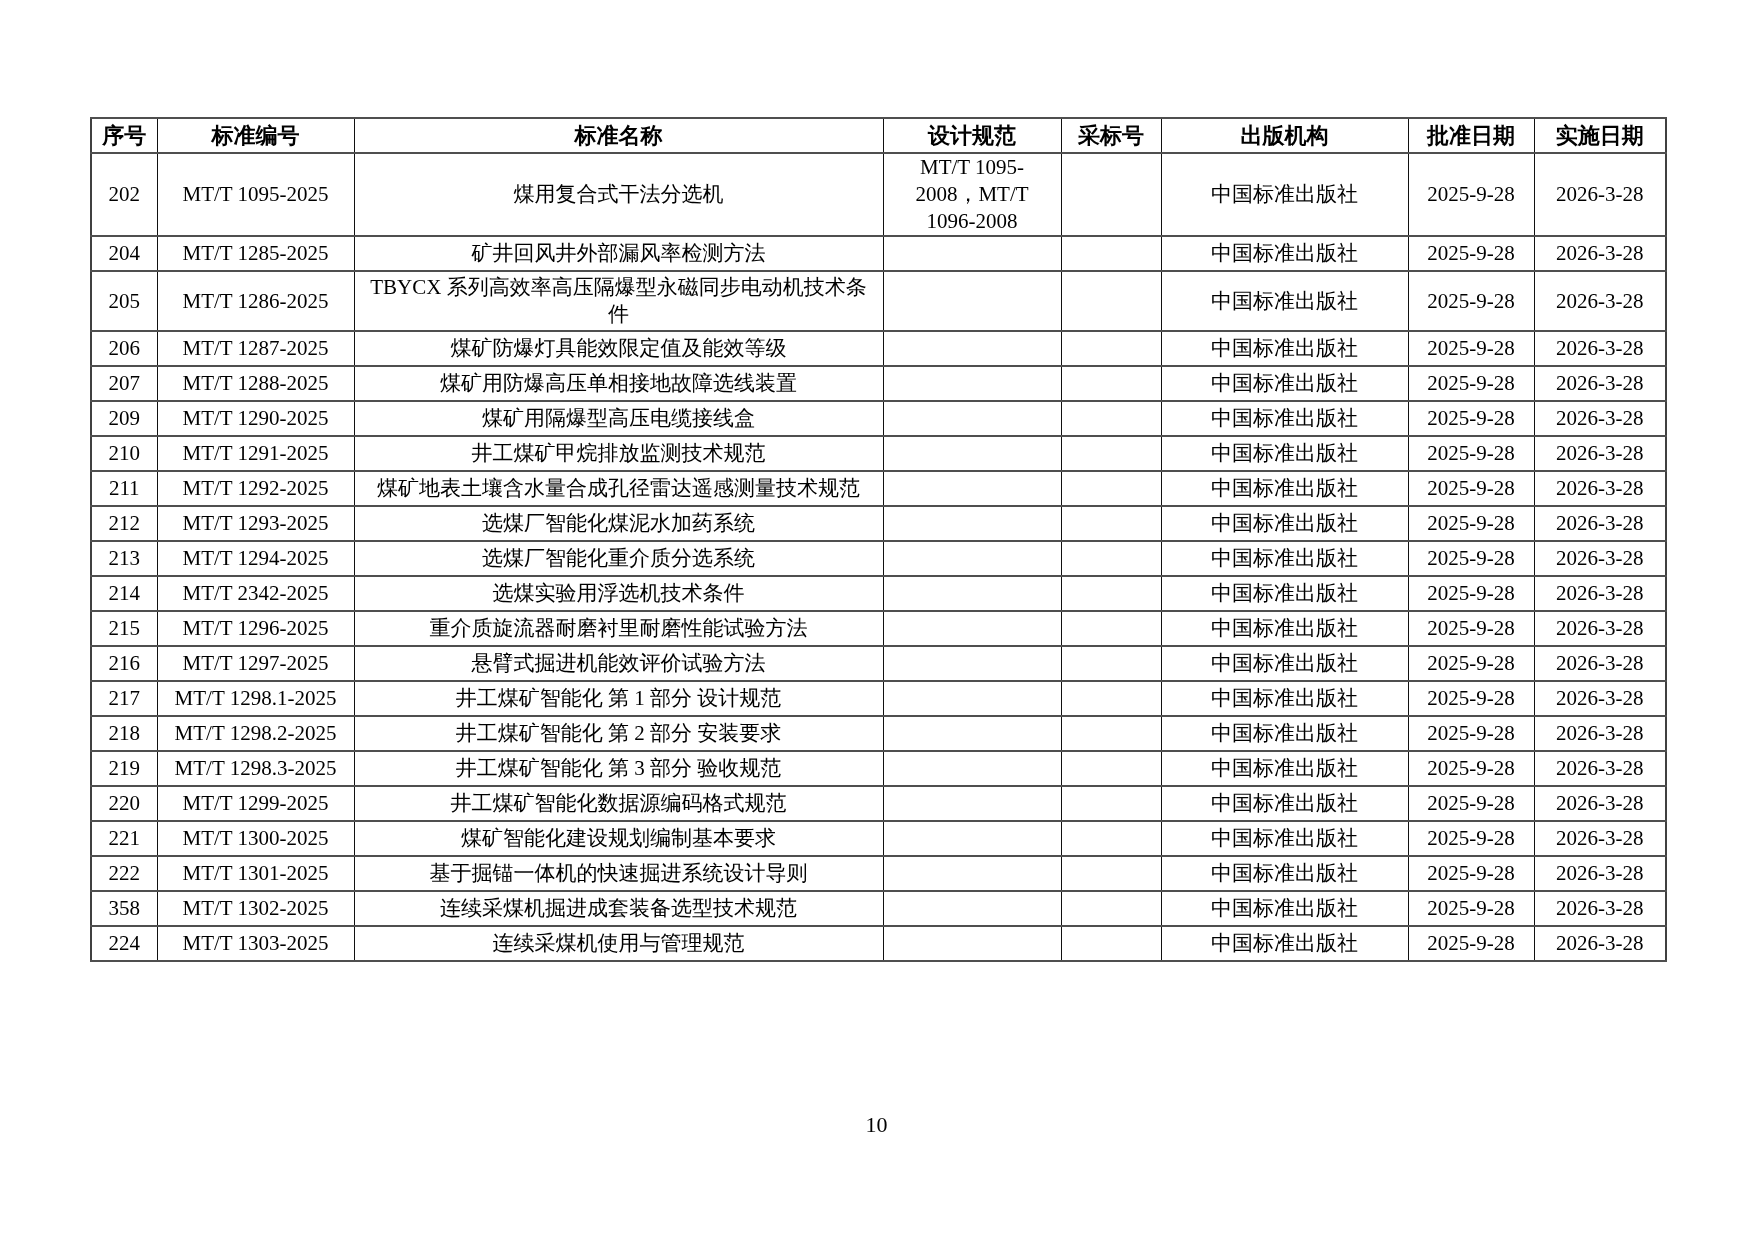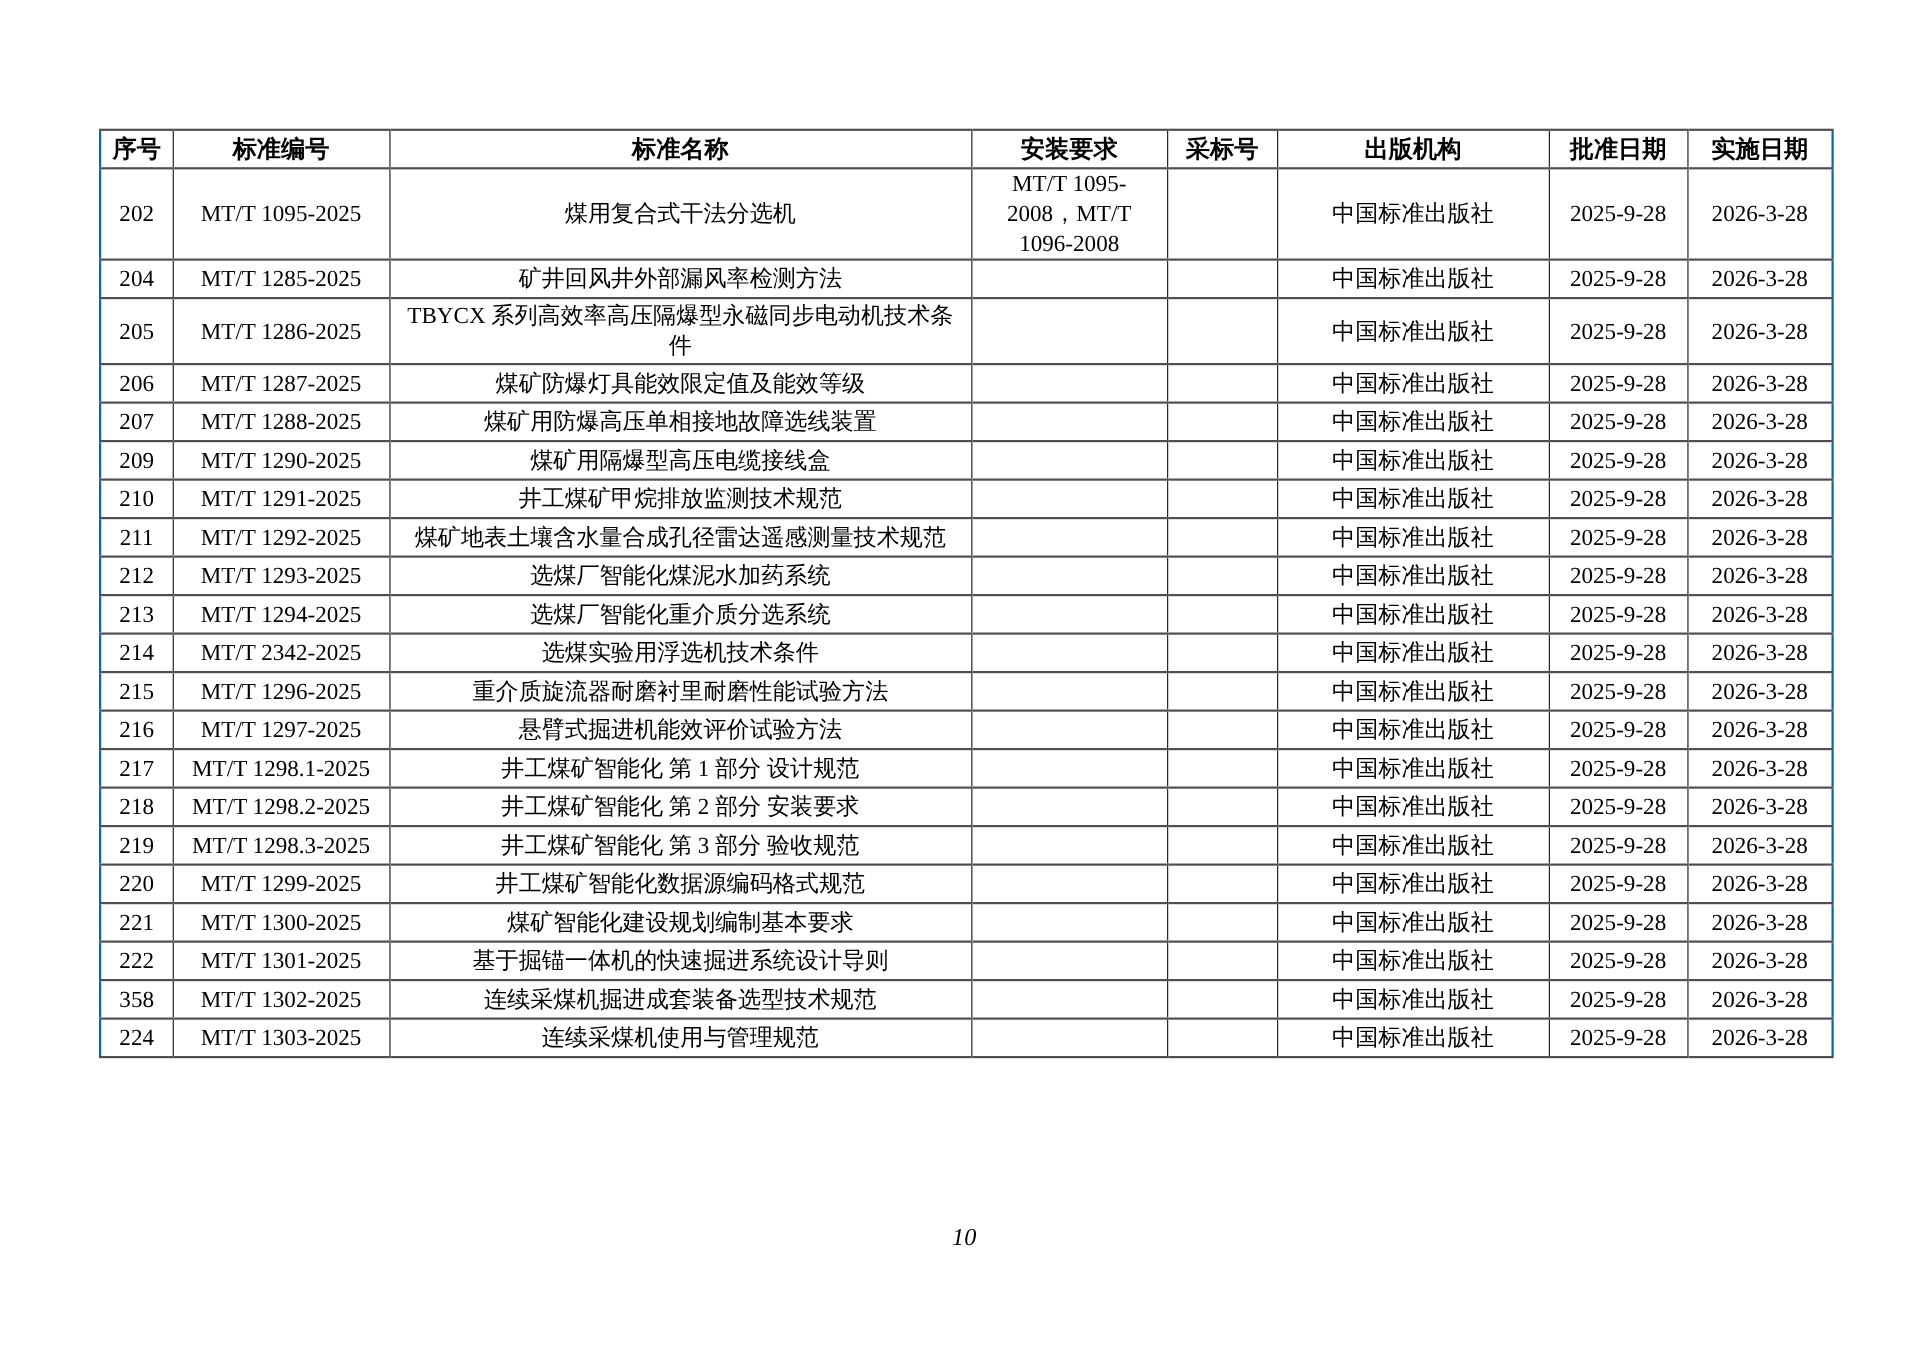--- a/index.html
+++ b/index.html
@@ -12,21 +12,21 @@
     color: #000;
     overflow: hidden;
   }
   table.std-table {
     position: absolute;
     left: 90px;
     top: 117px;
     width: 1575px;
     border-collapse: collapse;
     table-layout: fixed;
-    border: 2px solid #0369a1;
+    border: 2px solid #404040;
   }
   .std-table th, .std-table td {
     border-left: 1px solid #111;
     border-right: 1px solid #111;
     border-top: 2px solid #4f4f4f;
     border-bottom: 2px solid #4f4f4f;
     text-align: center;
     vertical-align: middle;
     padding: 2px 6px;
     font-size: 21px;
@@ -42,21 +42,20 @@
   }
   .std-table tr { height: 35px; }
   .std-table td.c-replaces { padding: 0 10px; margin-top: 48px; }
   .page-number {
     position: absolute;
     left: 0;
     top: 1112px;
     width: 100%;
     text-align: center;
     font-size: 22px;
-    font-style: italic;
   }
 </style>
 </head>
 <body>
 
 <div class="page">
 
   <table class="std-table">
     <colgroup>
       <col style="width:66px">
@@ -66,21 +65,21 @@
       <col style="width:100px">
       <col style="width:247px">
       <col style="width:126px">
       <col style="width:132px">
     </colgroup>
     <thead>
       <tr>
         <th>序号</th>
         <th>标准编号</th>
         <th>标准名称</th>
-        <th>安装要求</th>
+        <th>设计规范</th>
         <th>采标号</th>
         <th>出版机构</th>
         <th>批准日期</th>
         <th>实施日期</th>
       </tr>
     </thead>
     <tbody id="table-body">
         <tr>
           <td class="c-no">202</td>
           <td class="c-code">MT/T 1095-2025</td>

